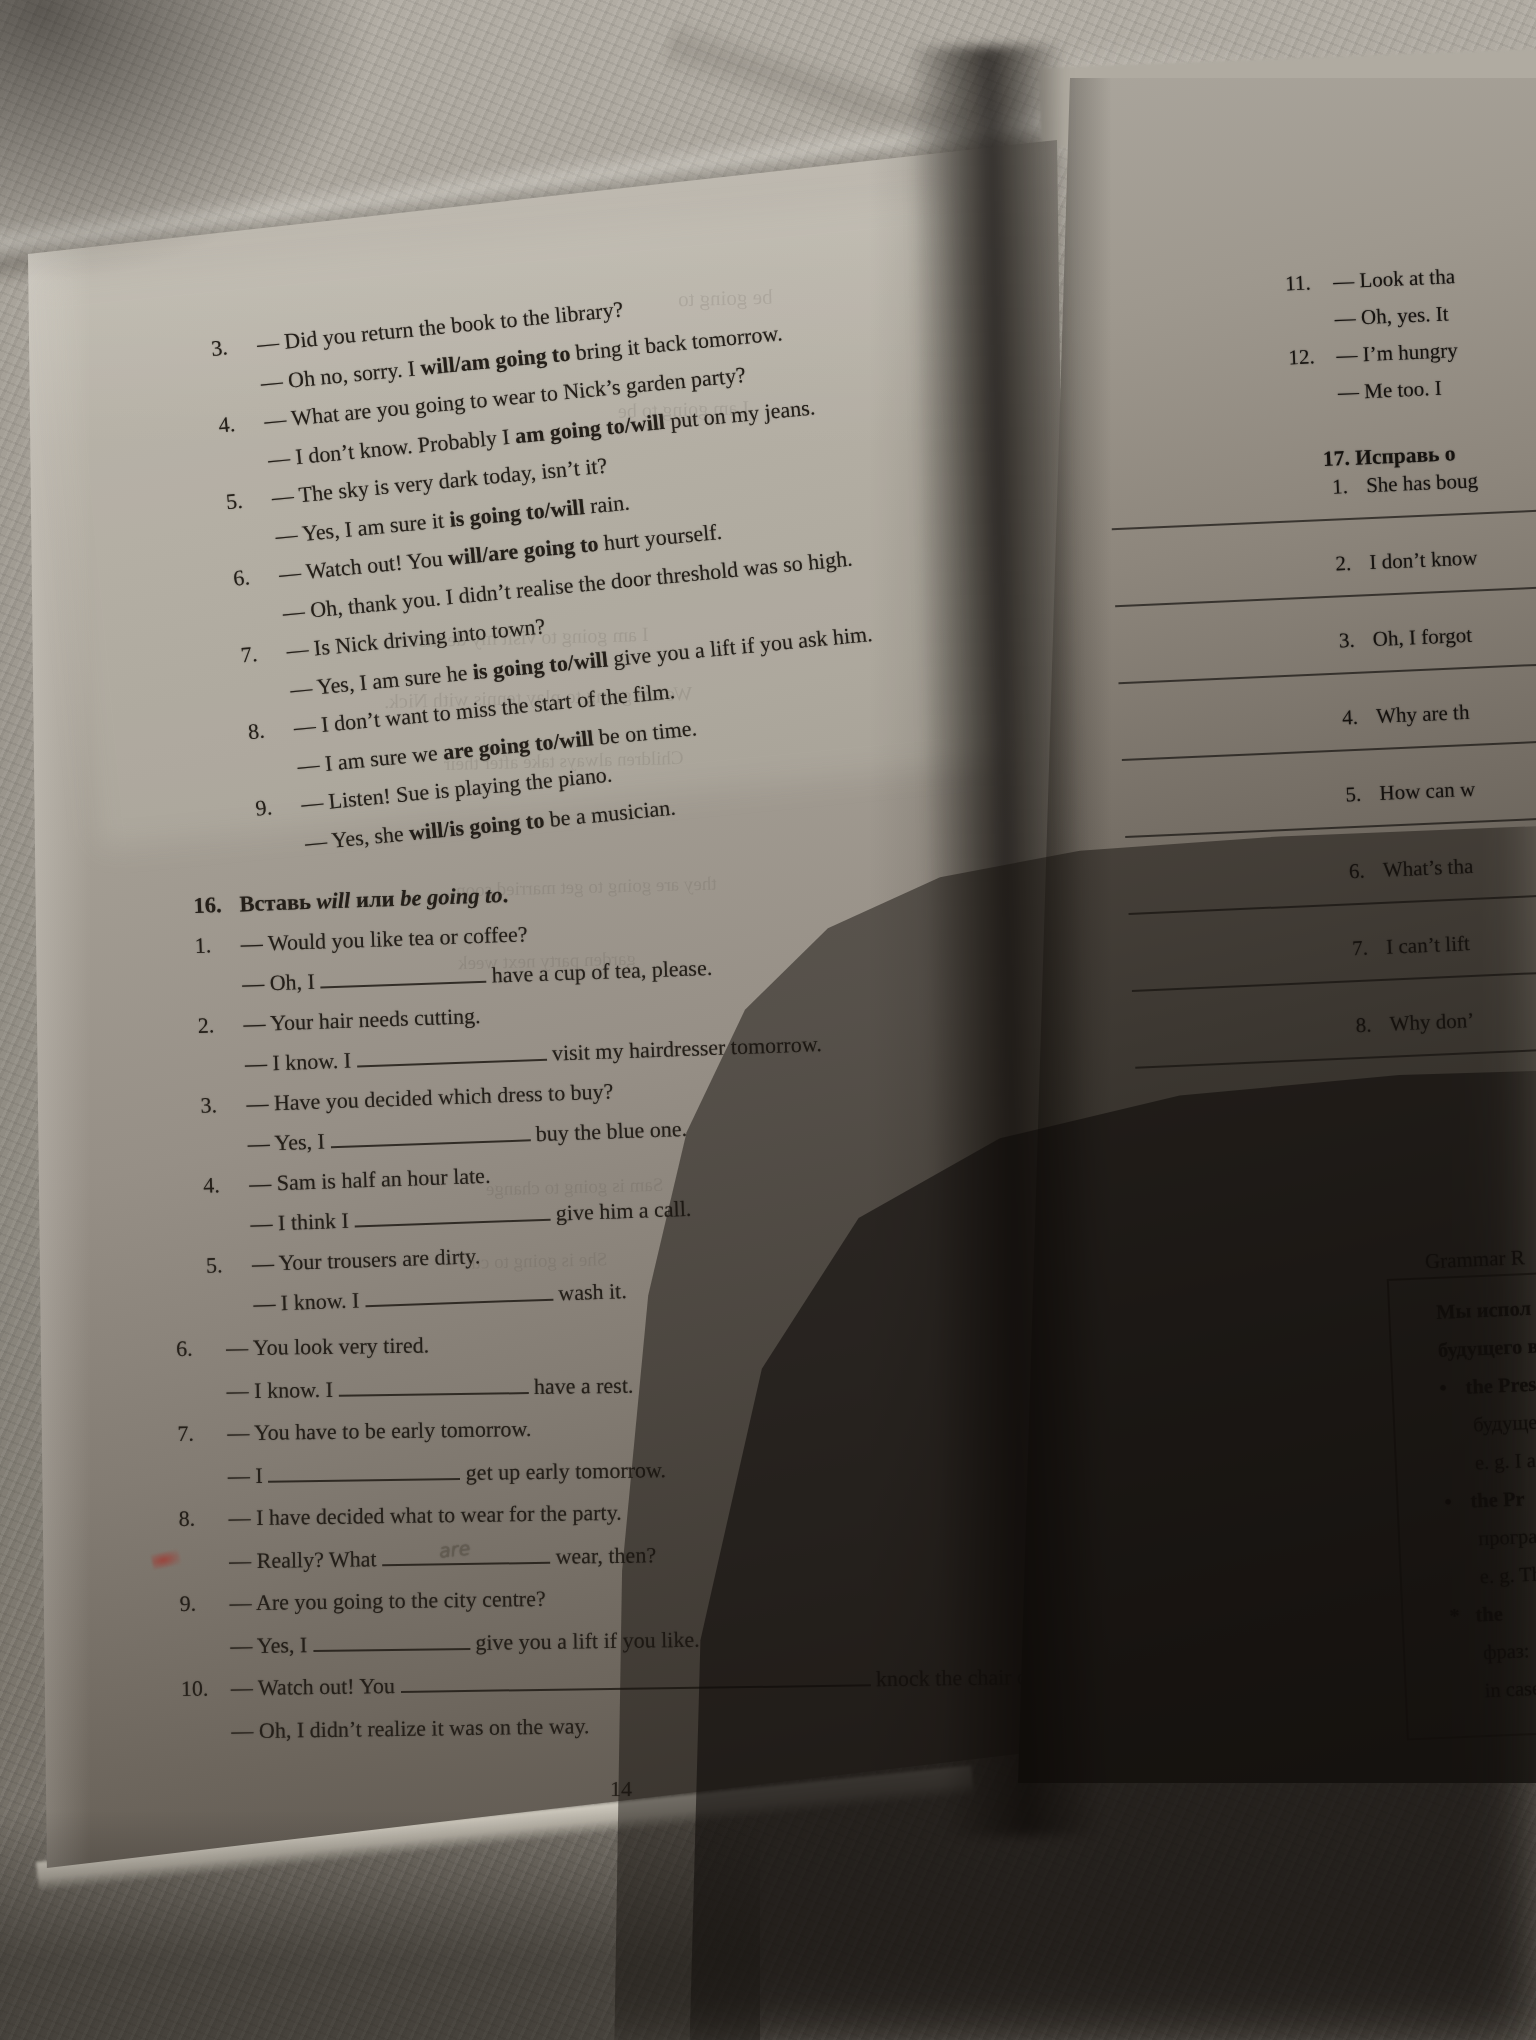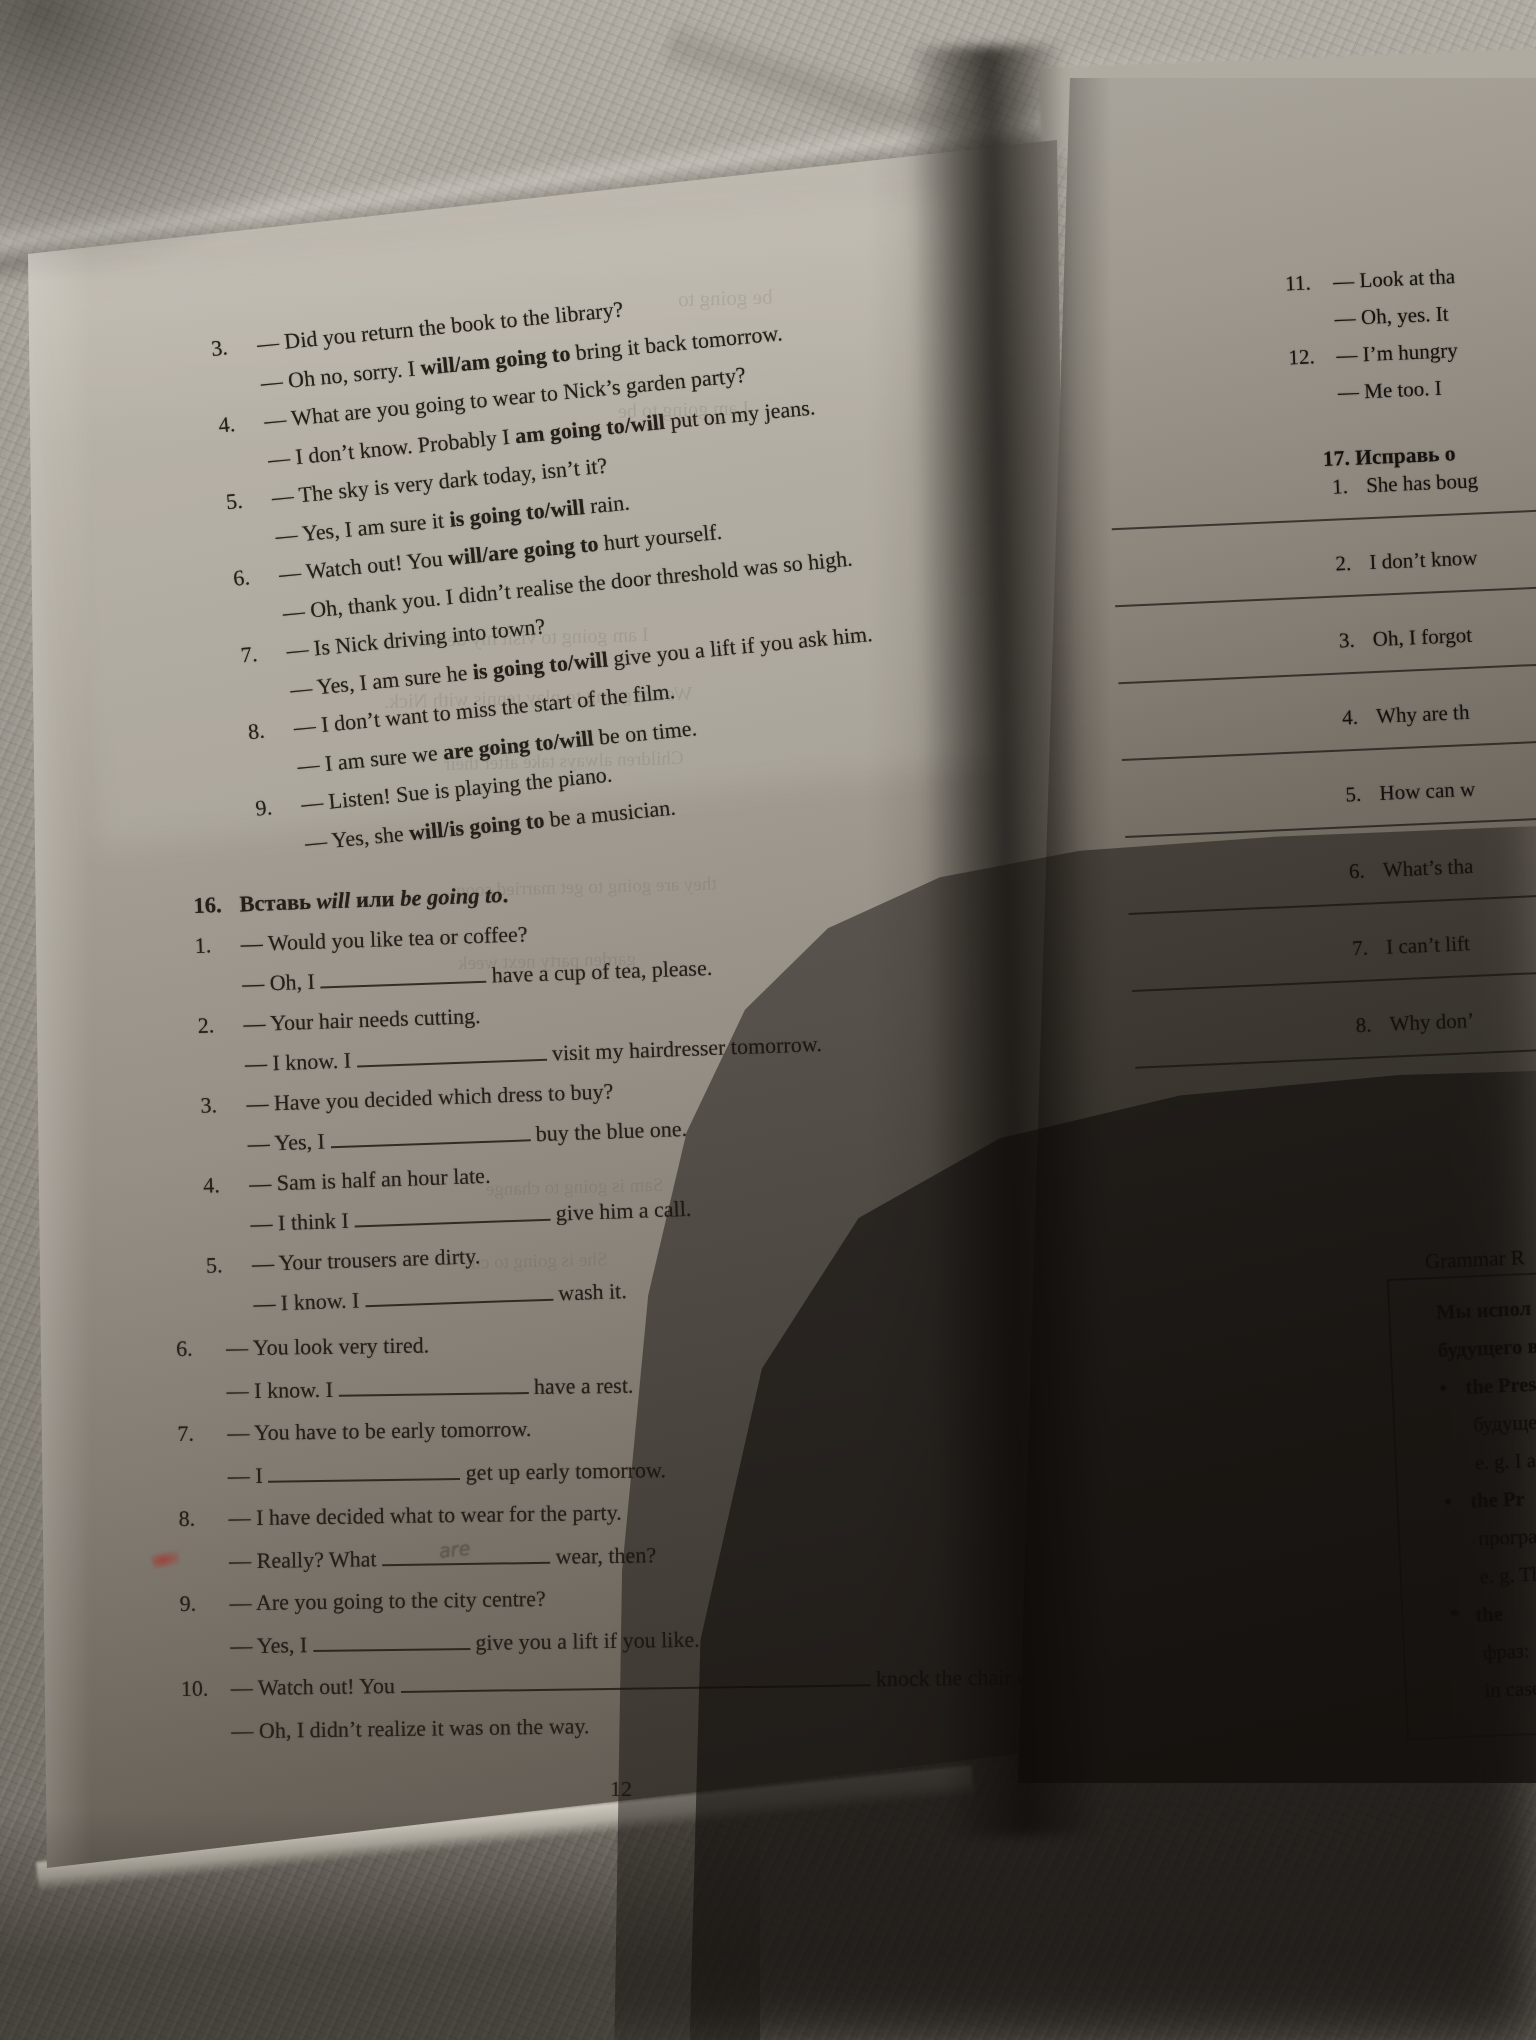--- a/index.html
+++ b/index.html
@@ -278,21 +278,21 @@
           <span class="num">10.</span>
           <span class="content"><span>— Watch out! You </span><span class="blank" style="width: 470px;"></span><span> knock the chair down.</span></span>
         </div>
         <div class="row">
           <span class="num"></span>
           <span class="content"><span>— Oh, I didn’t realize it was on the way.</span></span>
         </div>
       </div>
 
     <div class="red-mark"></div>
-    <div class="page-num">12</div>
+    <div class="page-num">14</div>
   </div>
 
   <div class="page-right">
     <div class="rp-content">
       <div class="rp-dialog" id="rp-dialog">
           <div class="row">
             <span class="num">11.</span>
             <span class="content"><span>— Look at tha</span></span>
           </div>
           <div class="row">

